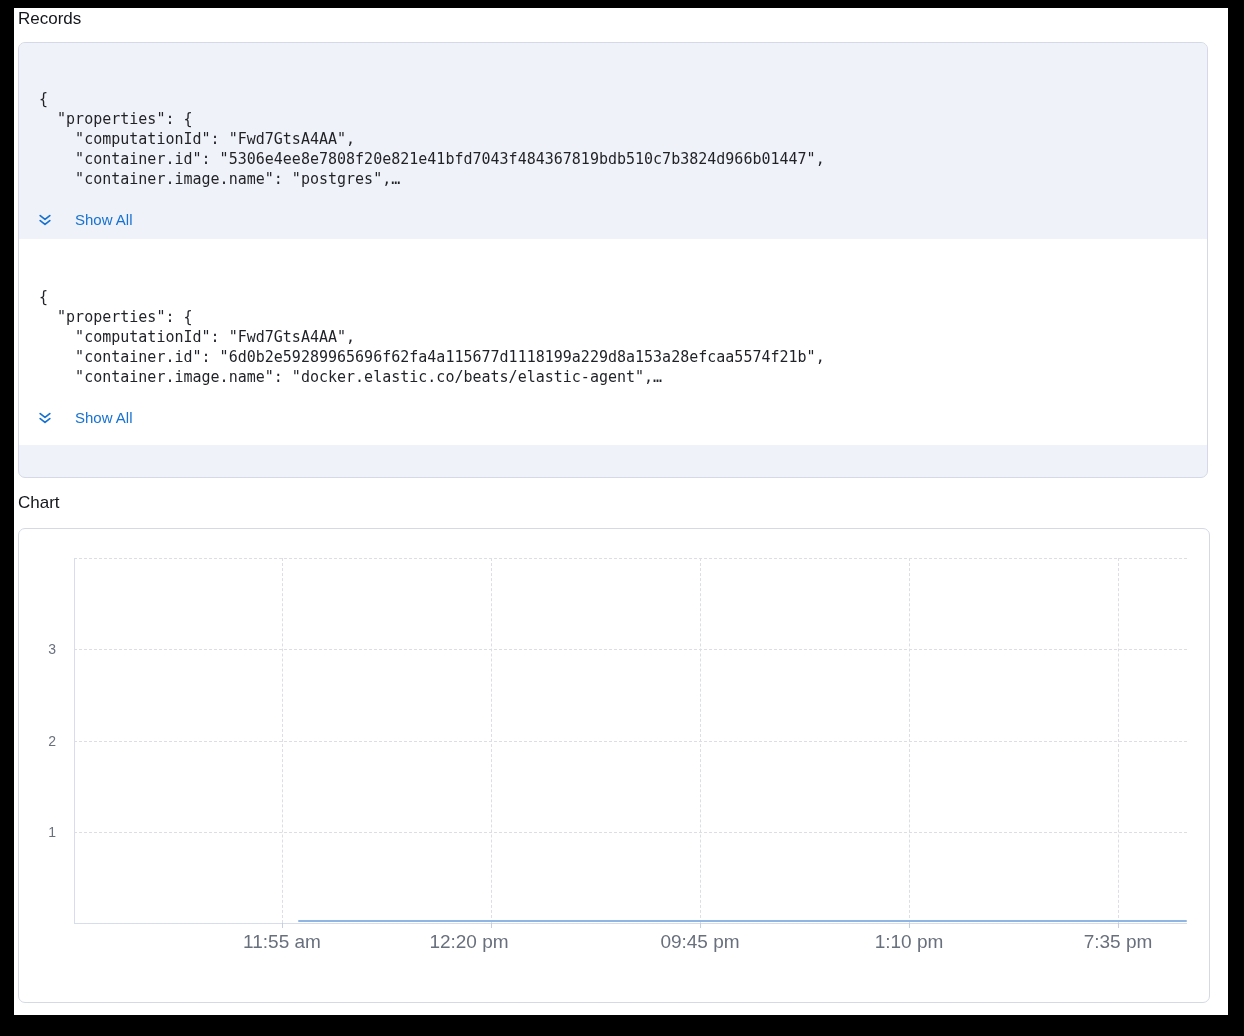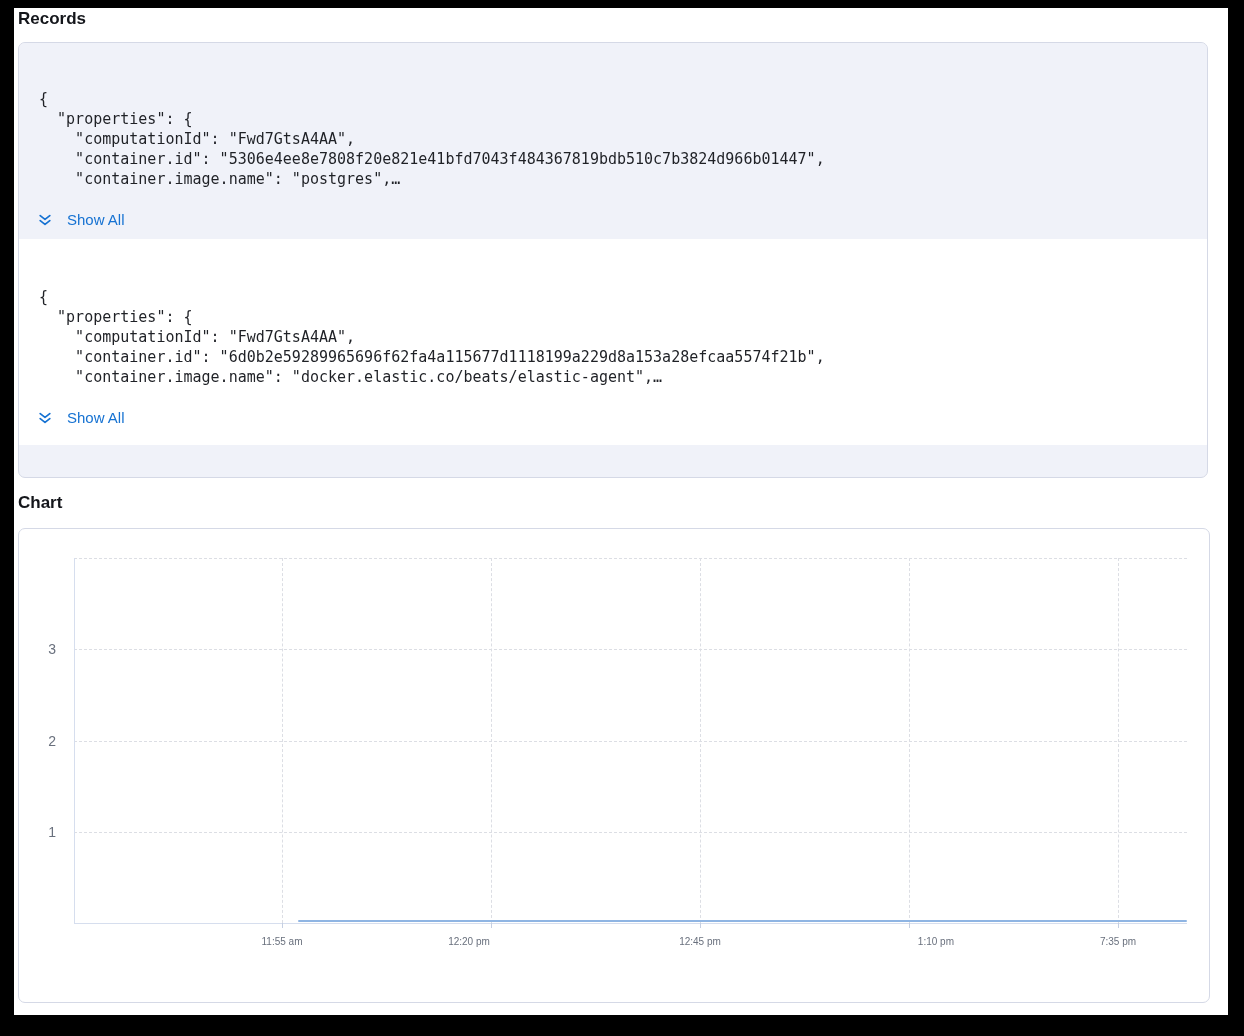--- a/index.html
+++ b/index.html
@@ -10,21 +10,21 @@
     overflow:hidden;
     font-family:"Liberation Sans", sans-serif;
   }
   .page {
     position:absolute; left:14px; top:8px;
     width:1214px; height:1007px;
     background:#ffffff;
   }
   .section-title {
     position:absolute;
-    font-size:17px; font-weight:700; color:#14161b;
+    font-size:17px; font-weight:400; color:#14161b;
     line-height:20px;
   }
   
   .records-card {
     position:absolute; left:4px; top:34px;
     width:1190px; height:436px;
     background:#f0f2f9;
     border:1px solid #d5d9e6;
     border-radius:7px;
     overflow:hidden;
@@ -34,21 +34,21 @@
   .record-row.alt { background:#f0f2f9; }
   .record-row.plain { background:#ffffff; }
   .record-row .code {
     margin:0; padding:46px 16px 0 20px;
     font-family:"DejaVu Sans Mono", monospace;
     font-size:15px; line-height:20px;
     color:#1f2126;
     white-space:pre;
   }
   .show-all {
-    display:inline-flex; align-items:center; gap:14px;
+    display:inline-flex; align-items:center; gap:22px;
     margin:21px 0 0 18px;
     padding:0; border:none; background:transparent;
     color:#1672d2; font-size:15px; line-height:20px;
     font-family:"Liberation Sans", sans-serif;
     cursor:pointer;
   }
   .show-all svg { display:block; }
   
   .chart-card {
     position:absolute; left:4px; top:520px;
@@ -79,21 +79,21 @@
     background:#c5cfe2;
   }
   .y-label {
     position:absolute; left:5px; width:32px;
     text-align:right;
     font-size:14px; color:#69707d; line-height:18px;
   }
   .x-label {
     position:absolute; top:404px; width:90px;
     text-align:center;
-    font-size:10px; color:#69707d; line-height:18px;
+    font-size:19px; color:#69707d; line-height:18px;
   }
   .series-line {
     position:absolute; top:391px; height:2px;
     border-radius:1px;
     background:#8fb5e3;
   }
   .plot-hit {
     position:absolute; left:56px; top:29px; width:1112px; height:365px;
   }
 </style>
@@ -165,22 +165,22 @@
     <div class="tick" style="left:681px;"></div>
     <div class="tick" style="left:890px;"></div>
     <div class="tick" style="left:1099px;"></div>
 
     <div class="y-label" style="top:111px;">3</div>
     <div class="y-label" style="top:203px;">2</div>
     <div class="y-label" style="top:294px;">1</div>
 
     <div class="x-label" style="left:218px;">11:55 am</div>
     <div class="x-label" style="left:405px;">12:20 pm</div>
-    <div class="x-label" style="left:636px;">12:45 pm</div>
-    <div class="x-label" style="left:845px;text-align:right;">1:10 pm</div>
+    <div class="x-label" style="left:636px;">09:45 pm</div>
+    <div class="x-label" style="left:845px;">1:10 pm</div>
     <div class="x-label" style="left:1054px;">7:35 pm</div>
 
     <div class="series-line" style="left:279px; width:889px;"></div>
 
     <div class="plot-hit"></div>
   </div>
 
 </div>
 
 </body></html>

